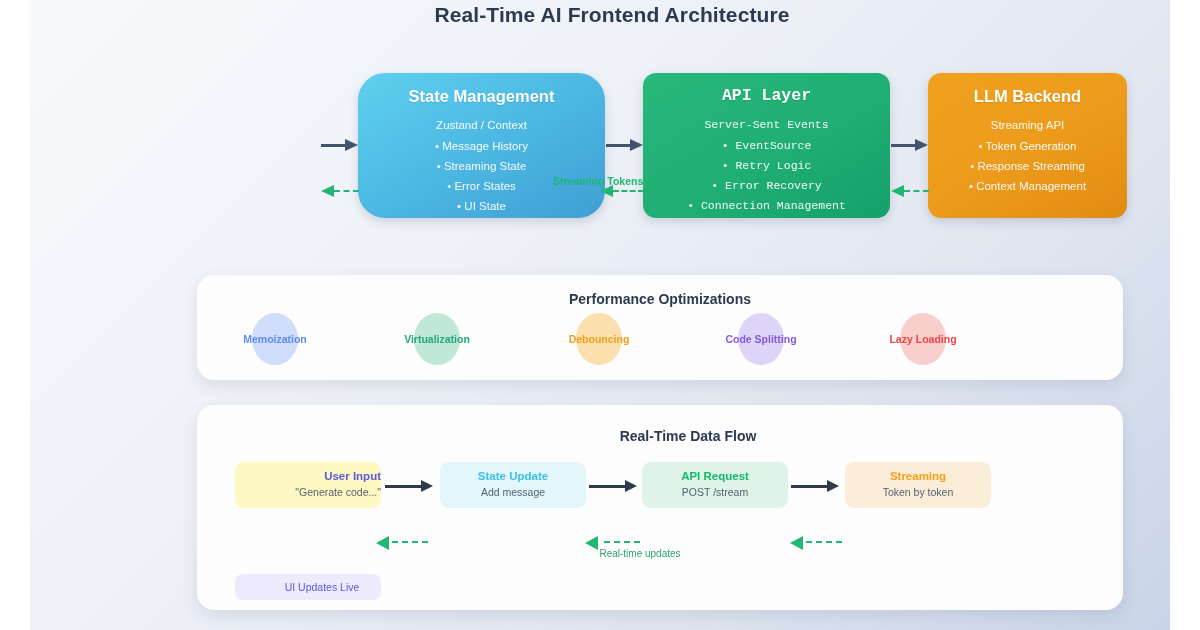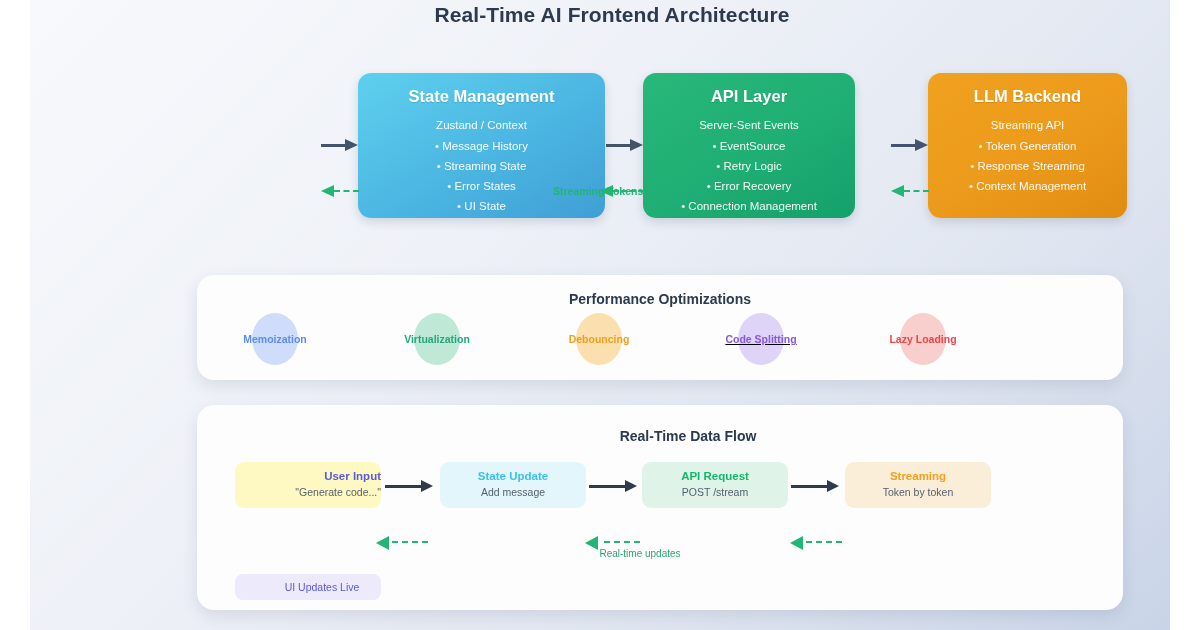--- a/index.html
+++ b/index.html
@@ -48,23 +48,23 @@
     font-size:11.5px; line-height:20px; color:rgba(255,255,255,.95);
     margin-bottom:1px;
   }
   .layer .l-item {
     font-size:11.5px; line-height:20px; color:rgba(255,255,255,.94);
   }
 
   #layer-0 { left:73px;  width:247px;
     background:linear-gradient(135deg,#6a73e3 0%,#7a63c6 55%,#8451a8 100%); }
   #layer-1 { left:358px; width:247px;
-    background:linear-gradient(150deg,#5ed0ee 0%,#4bb6e2 55%,#3f9fd4 100%); }
-  #layer-2 { left:643px; width:212px;
-    background:linear-gradient(150deg,#27b87a 0%,#1fae73 55%,#14a06b 100%); }
+    background:linear-gradient(150deg,#5ed0ee 0%,#4bb6e2 55%,#3f9fd4 100%);border-radius:27px; }
+  #layer-2 { left:643px; width:247px;
+    background:linear-gradient(150deg,#27b87a 0%,#1fae73 55%,#14a06b 100%);font-family:Liberation Mono, monospace; }
   #layer-3 { left:928px; width:199px;
     background:linear-gradient(150deg,#f0a11e 0%,#ec9a1b 55%,#e08c13 100%); }
 
   
   .fwd-arrow { position:absolute; height:10px; }
   .fwd-arrow .shaft {
     position:absolute; left:0; top:4px; height:2.5px; background:#43536b;
   }
   .fwd-arrow .head {
     position:absolute; top:0; width:0; height:0;
@@ -92,21 +92,21 @@
     border-right:13px solid #22b573;
   }
   #back-0 { left:321px; top:186px; width:38px; }
   #back-0 .dash { width:25px; }
   #back-1 { left:600px; top:186px; width:44px; }
   #back-1 .dash { width:31px; }
   #back-2 { left:891px; top:186px; width:38px; }
   #back-2 .dash { width:25px; }
 
   .stream-label {
-    position:absolute; left:553px; top:185px;
+    position:absolute; left:553px; top:175px;
     font-size:10.5px; font-weight:bold; color:#21b573;
     white-space:nowrap;
   }
 
   
   .panel {
     position:absolute; left:197px; width:926px;
     background:#fdfdfe;
     border-radius:17px;
     box-shadow:0 6px 16px rgba(60,78,110,.13);
@@ -133,21 +133,21 @@
     border-radius:50%;
   }
   .opt .opt-label {
     position:relative;
     font-size:10.5px; font-weight:bold;
     white-space:nowrap;
   }
   #opt-0 { left:222px; width:106px; }
   #opt-1 { left:384px; width:106px; }
   #opt-2 { left:546px; width:106px; }
-  #opt-3 { left:708px; width:106px;text-decoration:underline; }
+  #opt-3 { left:708px; width:106px; }
   #opt-4 { left:870px; width:106px; }
 
   
   .flow-box {
     position:absolute; top:462px;
     width:146px; height:46px;
     border-radius:9px;
     text-align:center;
     padding-top:6px;
   }

